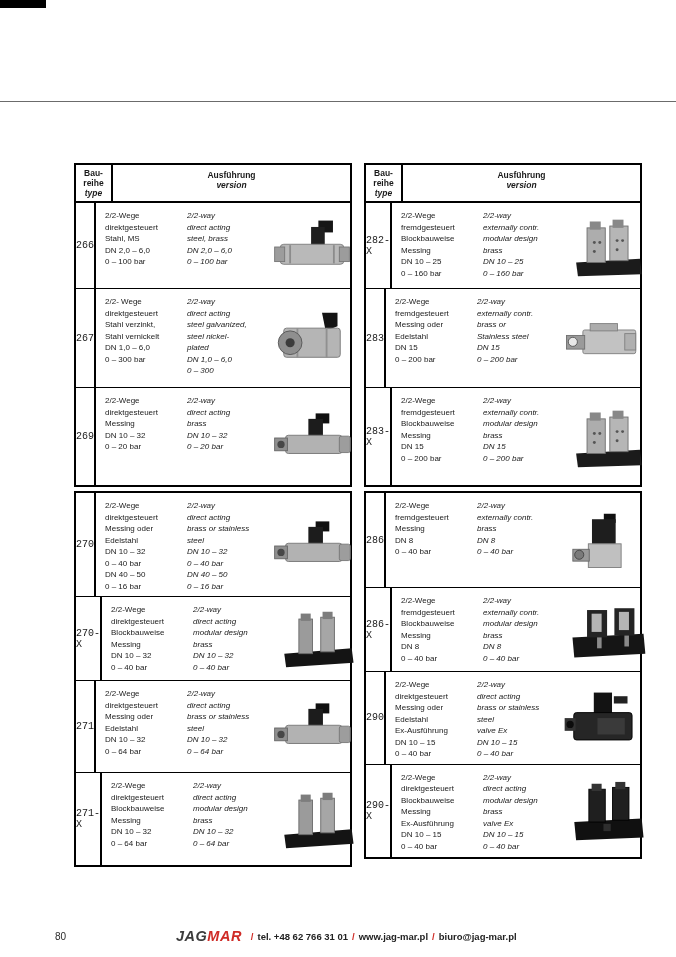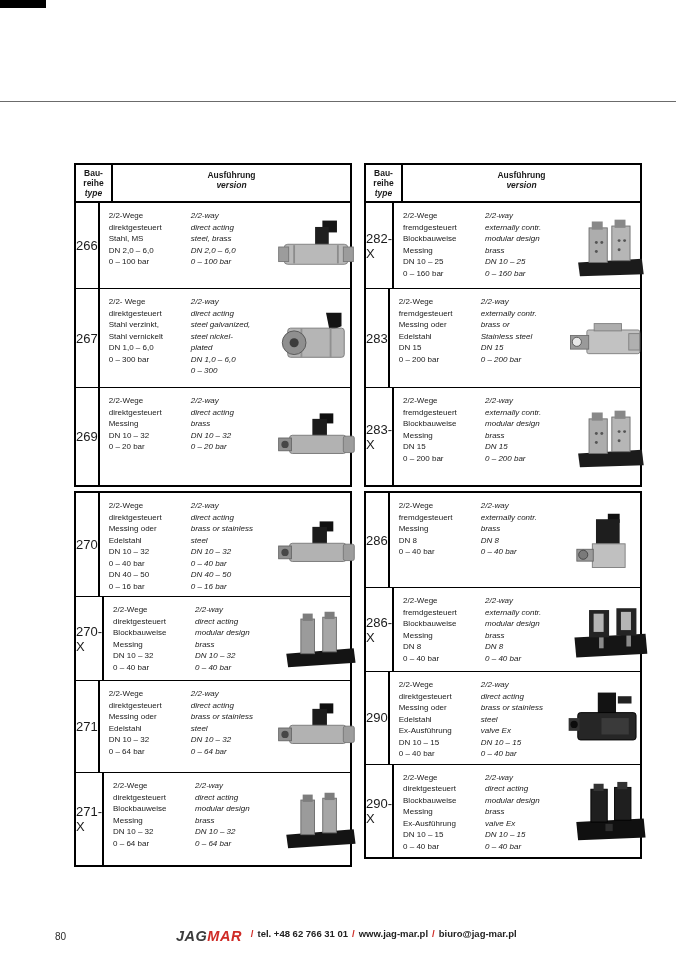--- a/index.html
+++ b/index.html
@@ -18,29 +18,29 @@
   .block{border:2px solid #000;background:#fff;box-sizing:border-box;margin-bottom:4px;}
   .thead{display:flex;border-bottom:2px solid #000;}
   .th-type{width:37px;border-right:2px solid #000;text-align:center;font-size:8.5px;font-weight:bold;
            padding:3px 1px;line-height:10px;box-sizing:border-box;}
   .th-type .it{font-style:italic;}
   .th-version{flex:1;text-align:center;font-size:8.5px;font-weight:bold;padding-top:5px;line-height:10px;}
   .th-version .it{font-style:italic;}
   .row{display:flex;border-bottom:1px solid #000;}
   .block .row:last-child{border-bottom:none;}
   .type-cell{width:37px;border-right:2px solid #000;display:flex;align-items:center;justify-content:center;
-             font-size:13px;box-sizing:border-box;}
+             font-size:10px;box-sizing:border-box;font-family:Liberation Mono, monospace;}
   .content-cell{flex:1;display:flex;padding:7px 2px 4px 9px;box-sizing:border-box;}
   .de{width:82px;font-size:8px;line-height:11.5px;white-space:pre-line;}
   .en{width:84px;font-size:8px;line-height:11.5px;font-style:italic;white-space:pre-line;}
   .img{flex:1;display:flex;align-items:center;justify-content:center;}
   .img svg{width:82px;height:62px;}
 
   .footer-num{position:absolute;left:55px;top:931px;font-size:10px;color:#2a2a2a;}
-  .footer-center{position:absolute;left:176px;top:928px;display:flex;align-items:flex-start;
+  .footer-center{position:absolute;left:176px;top:928px;display:flex;align-items:center;
                  font-size:9.5px;font-weight:bold;color:#222;white-space:nowrap;}
   .logo{font-style:italic;font-weight:bold;font-size:14.5px;letter-spacing:.5px;margin-right:5px;}
   .logo .p1{color:#3c3c3c;}
   .logo .p2{color:#cf2b26;}
   .sep{color:#cf2b26;margin:0 4px;font-weight:bold;}
   .defs{position:absolute;width:0;height:0;overflow:hidden;}
 </style>
 </head>
 <body>
 

